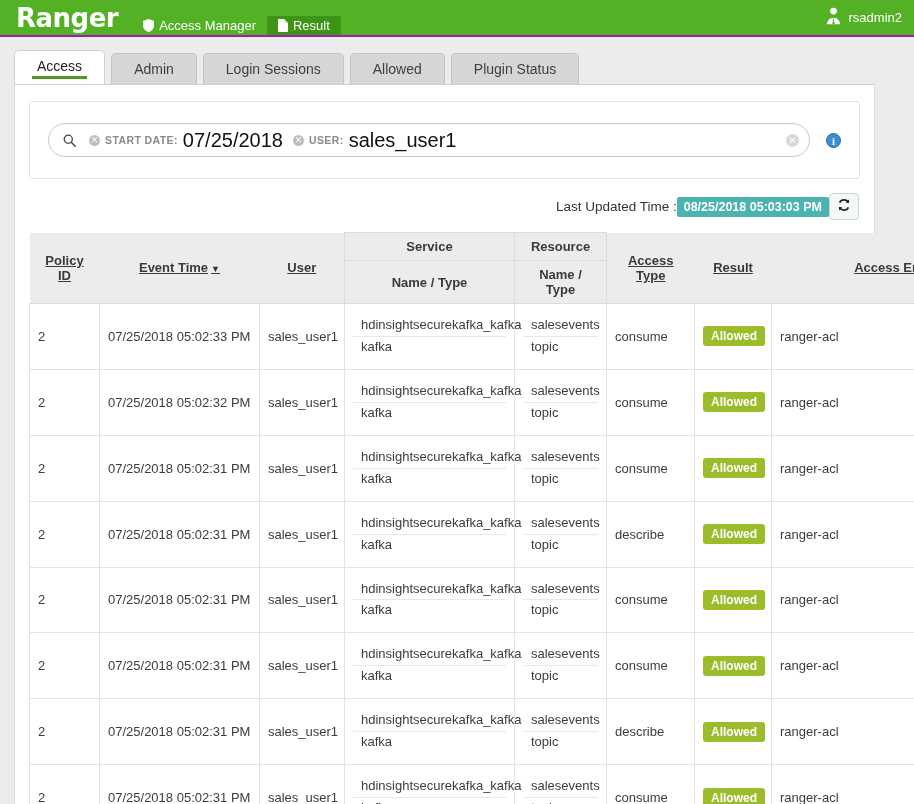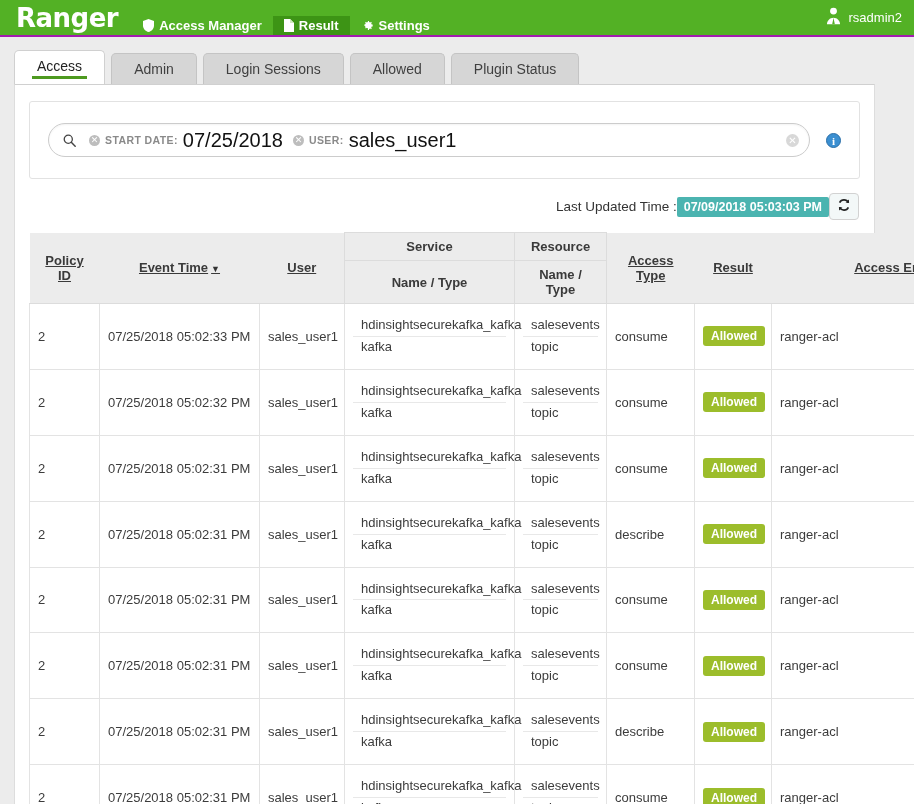--- a/index.html
+++ b/index.html
@@ -29,21 +29,21 @@
     font-size: 26px;
     font-weight: bold;
     letter-spacing: -0.5px;
     font-family: "DejaVu Sans", sans-serif;
   }
   .navitem {
     display: flex; align-items: center; gap: 5px;
     padding: 0 11px;
     color: #fff;
     font-size: 13px;
-    font-weight: bold;
+    font-weight: normal;
     text-decoration: none;
     white-space: nowrap;
     margin-top: 16px;
   }
   .navitem.active { background: #3d9415; }
   .navicon { display: inline-flex; align-items: center; }
   #userbox {
     position: absolute; right: 12px; top: 0; bottom: 0;
     display: flex; align-items: center; gap: 7px;
     color: #fff; font-size: 13px;
@@ -244,29 +244,20 @@
   <a class="navitem active" href="#">
     <span class="navicon">
       <svg width="10" height="13" viewBox="0 0 10 13">
           <path d="M0 0h6l4 4v9H0z" fill="#fff"></path>
           <path d="M6 0l4 4H6z" fill="#cfe8bd"></path>
         </svg>
     </span>
     <span>Result</span>
   </a>
 
-  <a class="navitem" href="#">
-    <span class="navicon">
-      <svg width="13" height="13" viewBox="0 0 20 20">
-          <path fill="#fff" d="M10 6.4a3.6 3.6 0 100 7.2 3.6 3.6 0 000-7.2zm0 5.6a2 2 0 110-4 2 2 0 010 4z"></path>
-          <path fill="#fff" d="M18 8.6h-1.6a6.6 6.6 0 00-.8-1.9l1.1-1.1-1.3-1.3-1.1 1.1a6.6 6.6 0 00-1.9-.8V3h-1.8v1.6c-.7.1-1.3.4-1.9.8L7.6 4.3 6.3 5.6l1.1 1.1c-.4.6-.6 1.2-.8 1.9H5v1.8h1.6c.1.7.4 1.3.8 1.9l-1.1 1.1 1.3 1.3 1.1-1.1c.6.4 1.2.6 1.9.8V17h1.8v-1.6c.7-.1 1.3-.4 1.9-.8l1.1 1.1 1.3-1.3-1.1-1.1c.4-.6.6-1.2.8-1.9H18V8.6z"></path>
-        </svg>
-    </span>
-    <span>Settings</span>
-  </a>
 
   <div id="userbox">
     <span>
       <svg width="17" height="18" viewBox="0 0 20 22">
         <circle cx="10" cy="5" r="4.2" fill="#fff"></circle>
         <path d="M2 21c0-4.4 3.6-8 8-8s8 3.6 8 8z" fill="#fff"></path>
         <path d="M10 13l1.6 8h-3.2z" fill="#53b125"></path>
       </svg>
     </span>
     <span>rsadmin2</span>
@@ -306,21 +297,21 @@
         <span class="facet-value">sales_user1</span>
       </span>
 
       <span id="clear-all">✕</span>
     </div>
     <div id="info-icon">i</div>
   </div>
 
   <div id="updrow">
     <span id="updlabel">Last Updated Time :</span>
-    <span id="updvalue">07/09/2018 05:03:03 PM</span>
+    <span id="updvalue">08/25/2018 05:03:03 PM</span>
     <span id="refresh-btn">
       <span>
         <svg width="14" height="14" viewBox="0 0 16 16">
           <path d="M13 5.2A5.6 5.6 0 003 5.4" fill="none" stroke="#222" stroke-width="1.9"></path>
           <path d="M13.6 1.6l.2 4-4-.5z" fill="#222"></path>
           <path d="M3 10.8a5.6 5.6 0 0010-.2" fill="none" stroke="#222" stroke-width="1.9"></path>
           <path d="M2.4 14.4l-.2-4 4 .5z" fill="#222"></path>
         </svg>
       </span>
     </span>

